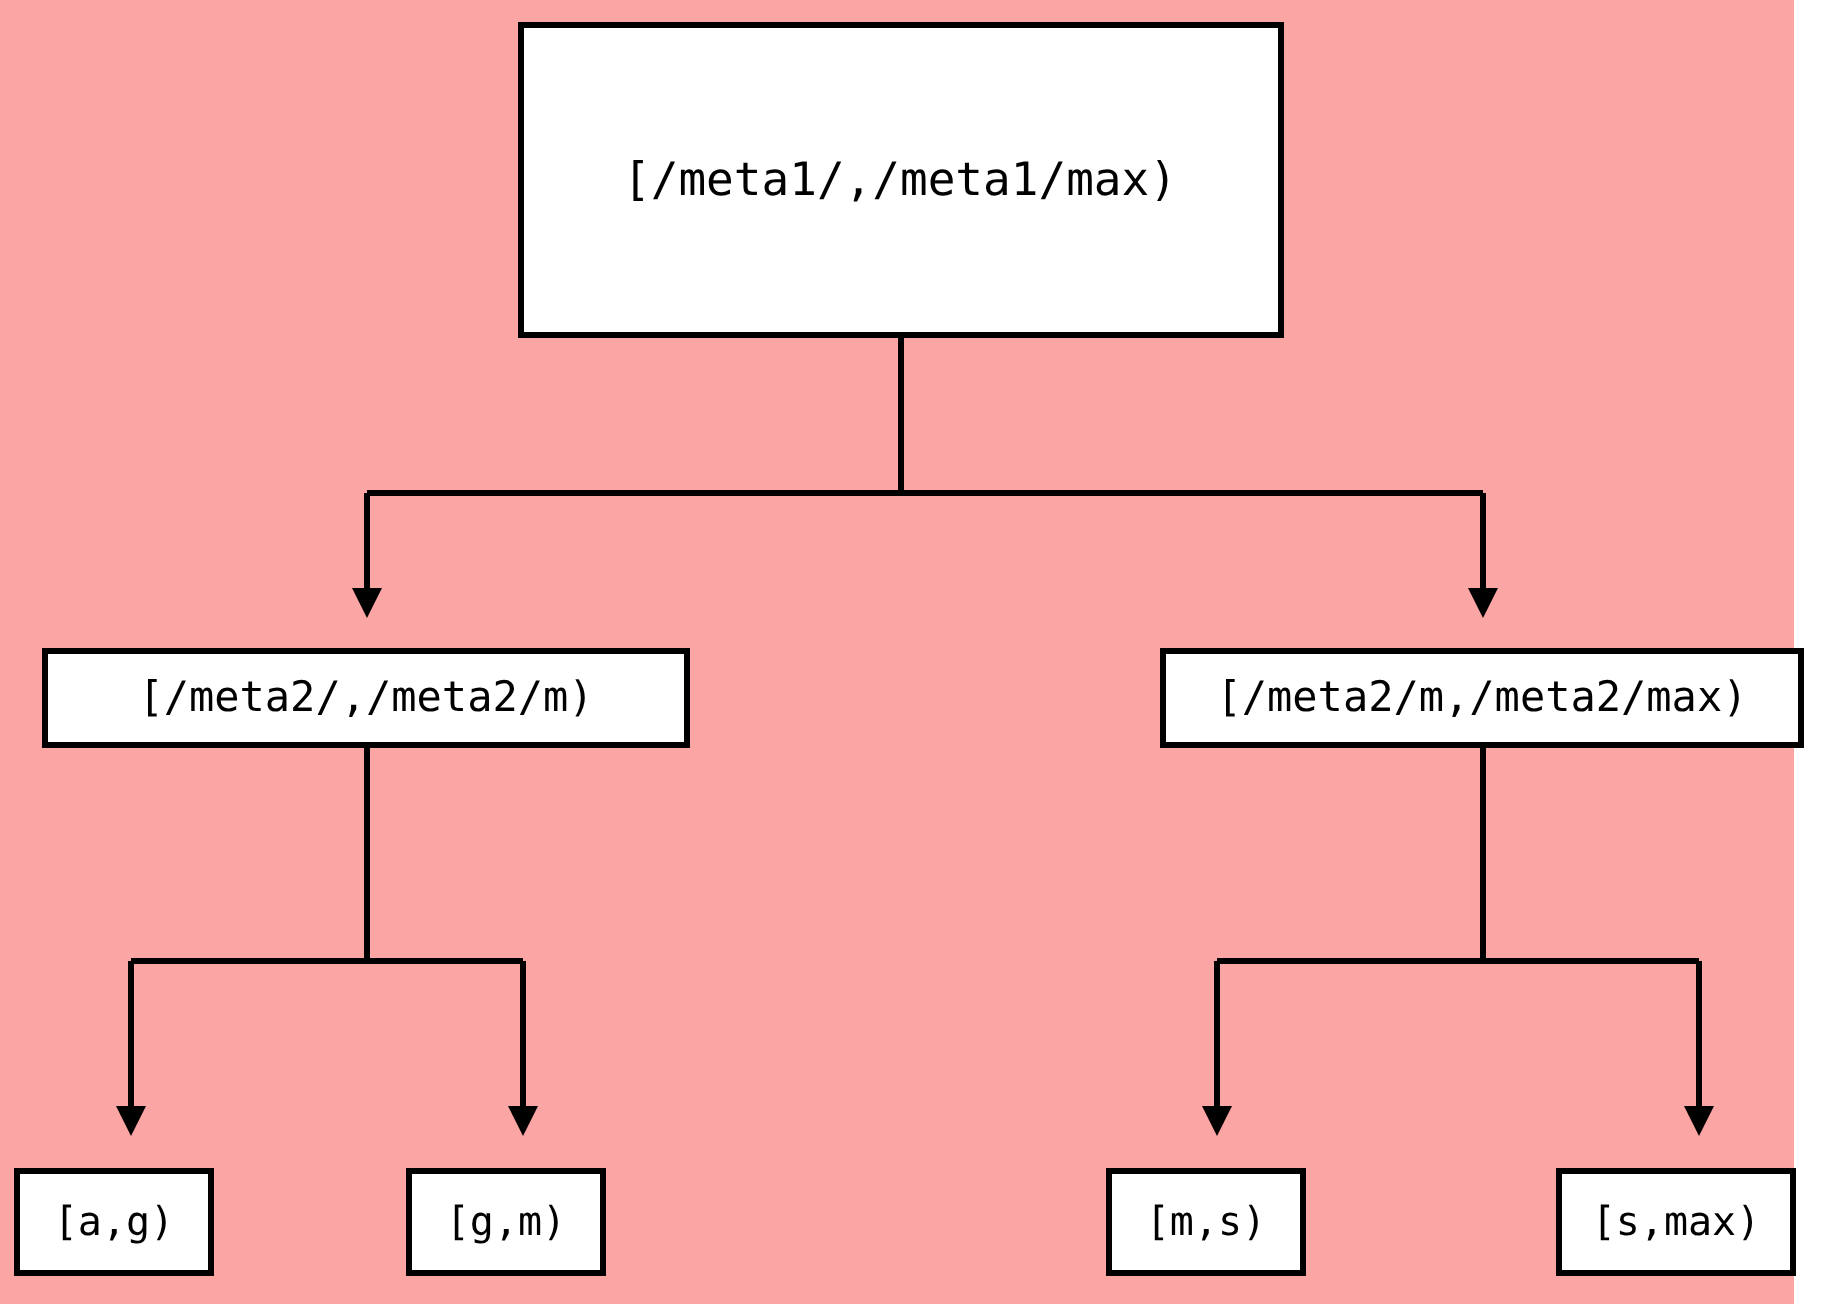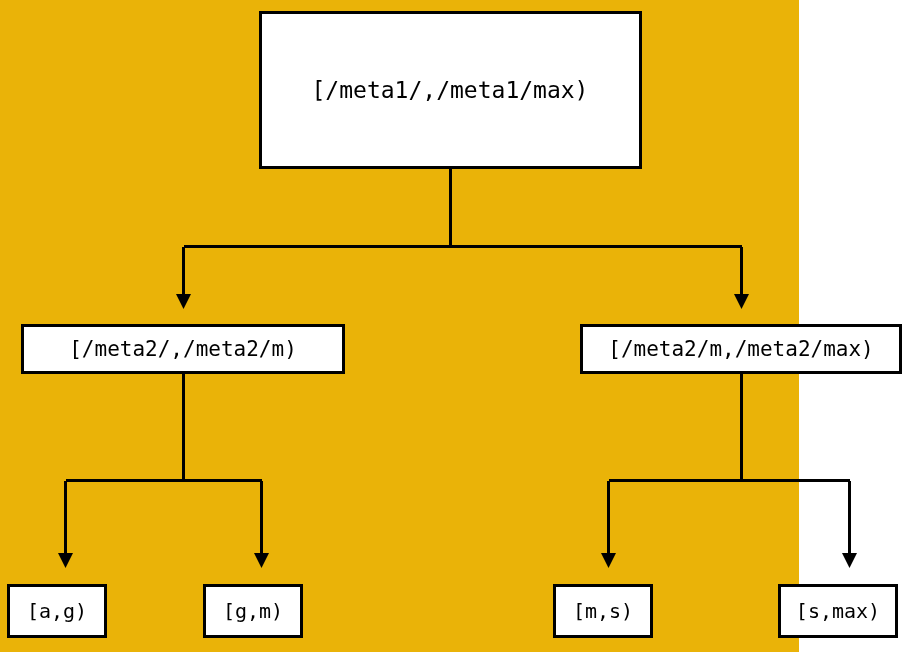--- a/index.html
+++ b/index.html
@@ -8,23 +8,23 @@
     background: #ffffff;
   }
   body {
     width: 912px;
     height: 652px;
     font-family: "DejaVu Sans Mono", "Liberation Mono", monospace;
     overflow: hidden;
   }
   #diagram-root {
     position: relative;
-    width: 799px;
+    width: 897px;
     height: 652px;
-    background: #eab308;
+    background: #fca5a5;
   }
   svg.tree-canvas {
     position: absolute;
     top: 0;
     left: 0;
     width: 912px;
     height: 652px;
     display: block;
   }
   .node-box {

